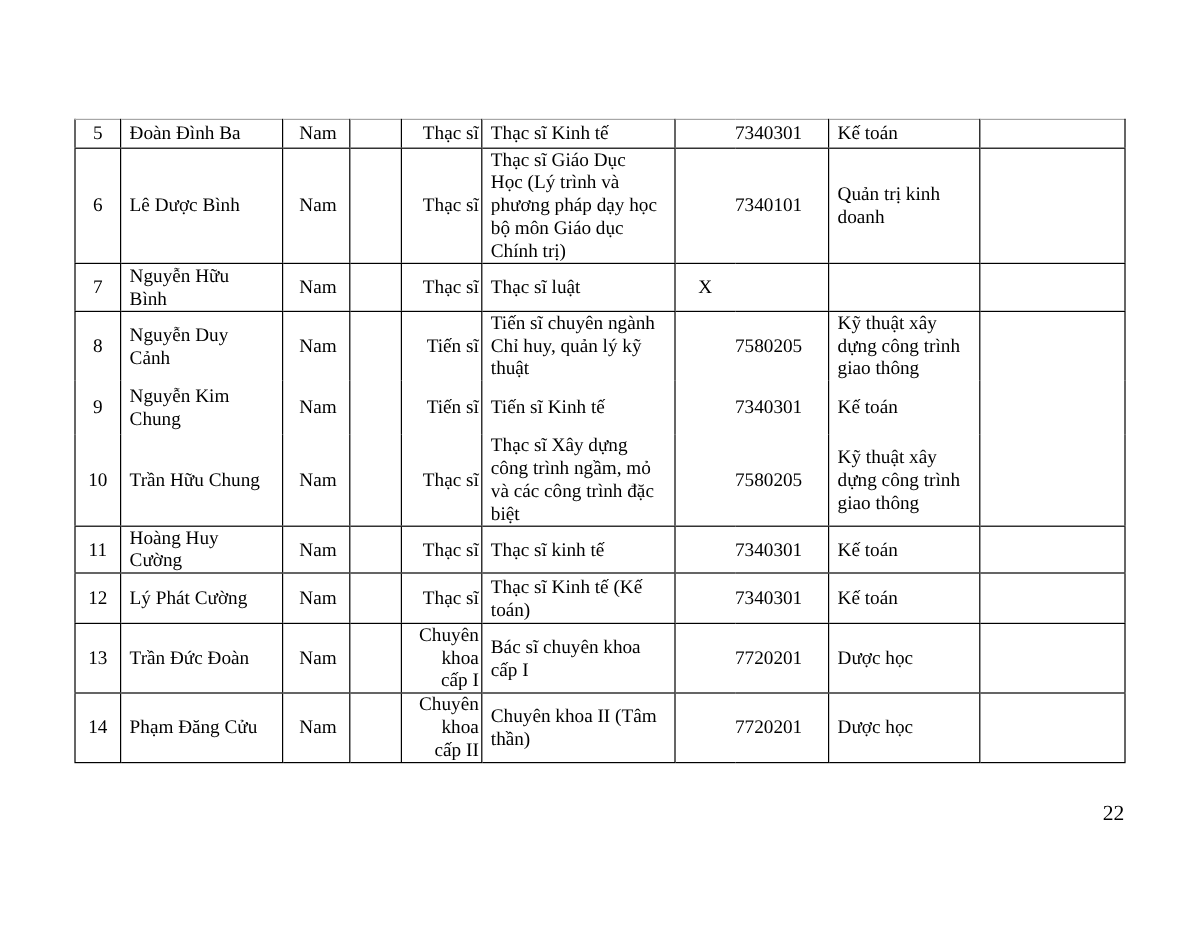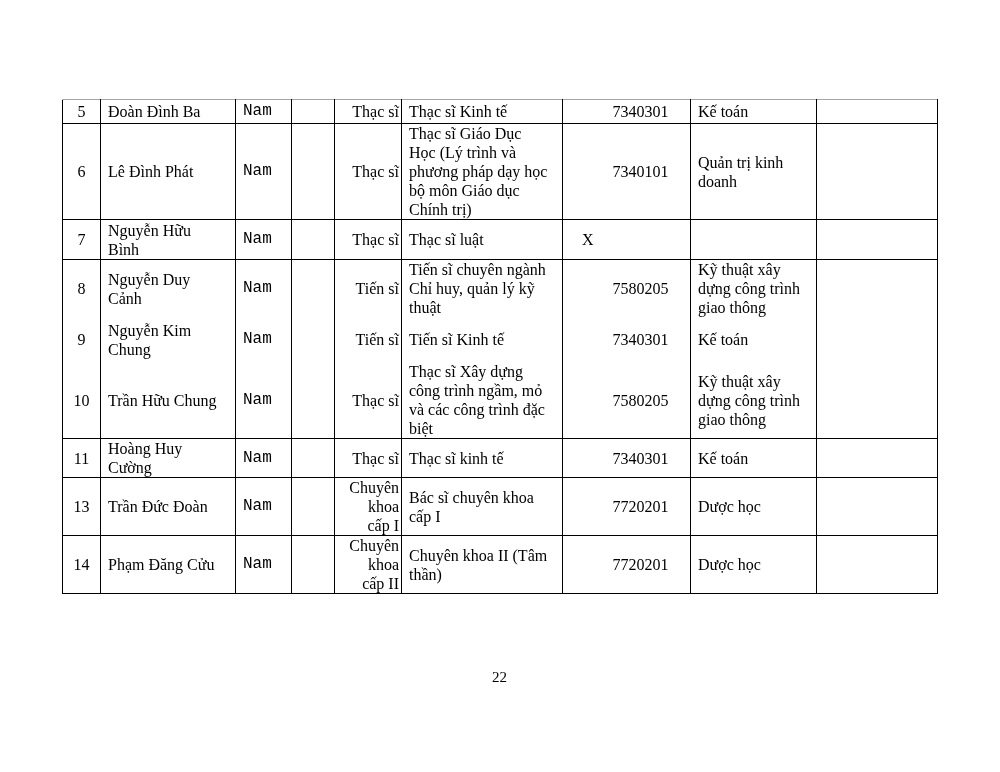--- a/index.html
+++ b/index.html
@@ -43,21 +43,21 @@
     font-size: 16px;
     line-height: 19px;
     vertical-align: middle;
     padding: 0 4px 0 7px;
     overflow: hidden;
   }
   td:first-child { border-left: none; }
   tr.nb td { border-bottom: none; }
 
   td.no     { text-align: center; padding: 0; }
-  td.gender { text-align: left; font-family: Liberation Mono, monospace; }
+  td.gender { text-align: center; }
   td.degree { text-align: right; padding: 0 2px; white-space: pre-line; }
   td.mark   { text-align: center; padding: 0; border-right: none; }
   td.code   { text-align: left; padding: 0; border-left: none; }
   td.name, td.detail, td.field { white-space: pre-line; }
 
   tr.rh0  { height: 24px; }
   tr.rh1  { height: 95px; }
   tr.rh2  { height: 40px; }
   tr.rh3  { height: 57px; }
   tr.rh4  { height: 45px; }
@@ -66,22 +66,22 @@
   tr.rh7  { height: 42px; }
   tr.rh8  { height: 56px; }
   tr.rh9  { height: 57px; }
   tr.rh10 { height: 40px; }
 
   .page-number {
     position: absolute;
     left: 62px;
     top: 668px;
     width: 875px;
-    text-align: center;
-    font-size: 15px;
+    text-align: right;
+    font-size: 18px;
     line-height: 18px;
   }
 </style>
 </head>
 <body>
 
 <div class="page">
 
   <table class="roster">
     <colgroup>
@@ -104,21 +104,21 @@
         <td class="e1"></td>
         <td class="degree">Thạc sĩ</td>
         <td class="detail">Thạc sĩ Kinh tế</td>
         <td class="mark"></td>
         <td class="code">7340301</td>
         <td class="field">Kế toán</td>
         <td class="e2"></td>
       </tr>
       <tr class="rh1">
         <td class="no">6</td>
-        <td class="name">Lê Đình Phát</td>
+        <td class="name">Lê Dược Bình</td>
         <td class="gender">Nam</td>
         <td class="e1"></td>
         <td class="degree">Thạc sĩ</td>
         <td class="detail">Thạc sĩ Giáo Dục
 Học (Lý trình và
 phương pháp dạy học
 bộ môn Giáo dục
 Chính trị)</td>
         <td class="mark"></td>
         <td class="code">7340101</td>
@@ -192,20 +192,33 @@
 Cường</td>
         <td class="gender">Nam</td>
         <td class="e1"></td>
         <td class="degree">Thạc sĩ</td>
         <td class="detail">Thạc sĩ kinh tế</td>
         <td class="mark"></td>
         <td class="code">7340301</td>
         <td class="field">Kế toán</td>
         <td class="e2"></td>
       </tr>
+      <tr class="rh7">
+        <td class="no">12</td>
+        <td class="name">Lý Phát Cường</td>
+        <td class="gender">Nam</td>
+        <td class="e1"></td>
+        <td class="degree">Thạc sĩ</td>
+        <td class="detail">Thạc sĩ Kinh tế (Kế
+toán)</td>
+        <td class="mark"></td>
+        <td class="code">7340301</td>
+        <td class="field">Kế toán</td>
+        <td class="e2"></td>
+      </tr>
       <tr class="rh8">
         <td class="no">13</td>
         <td class="name">Trần Đức Đoàn</td>
         <td class="gender">Nam</td>
         <td class="e1"></td>
         <td class="degree">Chuyên
 khoa
 cấp I</td>
         <td class="detail">Bác sĩ chuyên khoa
 cấp I</td>

